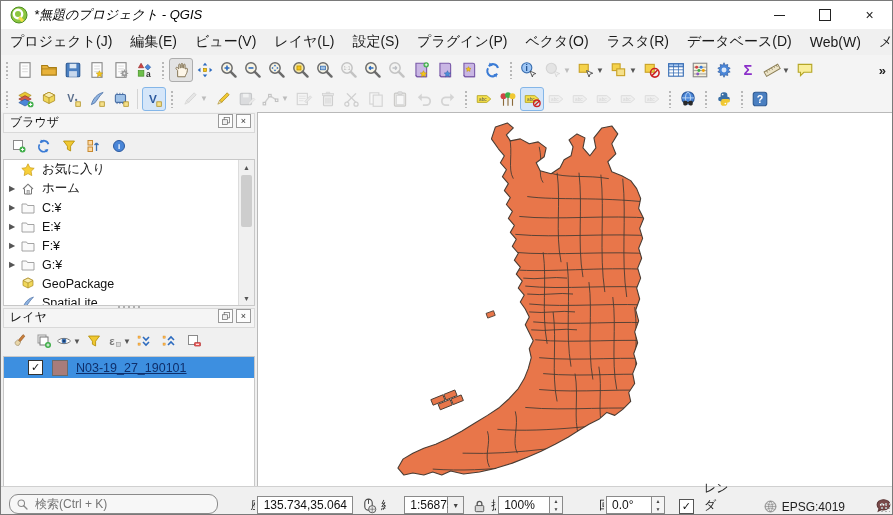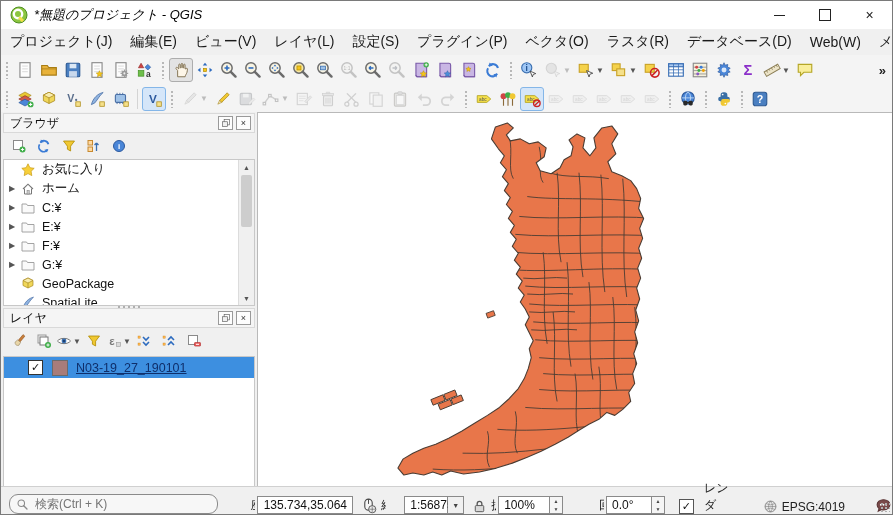--- a/index.html
+++ b/index.html
@@ -27,21 +27,21 @@
   .tbtn.pressed{background:#e3e3e3;border-color:#adadad;}
   .tbtn.checked{background:#d5e6f9;border-color:#84b6e8;}
   .tbtn.disabled{opacity:.35;filter:grayscale(85%);}
   .overflow{margin-left:auto;margin-right:6px;font-size:13px;font-weight:bold;color:#222;}
   
   #main{position:absolute;left:0;top:111px;width:100%;height:377px;background:#f0f0f0;}
   #left{position:absolute;left:0;top:0;width:256px;height:100%;}
   .panel{position:absolute;left:2px;right:2px;background:#f0f0f0;}
   #browser{top:1px;height:193px;}
   #layerspanel{top:196px;height:180px;}
-  .ptitle{height:20px;display:flex;align-items:center;font-size:12px;color:#111;padding-left:6px;border:1px solid #d9d9d9;background:#f5f5f5;box-sizing:border-box;}
+  .ptitle{height:20px;display:flex;font-size:12px;color:#111;padding-left:6px;border:1px solid #d9d9d9;background:#f5f5f5;box-sizing:border-box;}
   .pbtns{margin-left:auto;display:flex;gap:3px;padding-right:3px;}
   .pbtn{width:15px;height:14px;border:1px solid #9a9a9a;background:#fdfdfd;display:flex;align-items:center;justify-content:center;font-size:9px;color:#333;box-sizing:border-box;}
   .ptool{height:26px;display:flex;align-items:center;padding-left:4px;gap:2px;}
   .ptool .tbtn{width:23px;height:22px;}
   .pbody{position:absolute;left:0;right:0;bottom:0;background:#fff;border:1px solid #c8c8c8;overflow:hidden;}
   #browser .pbody{top:46px;}
   #layerspanel .pbody{top:48px;}
   .trow{height:19px;display:flex;align-items:center;font-size:12.5px;color:#111;white-space:nowrap;}
   .trow .arr{width:16px;text-align:center;font-size:8px;color:#555;flex:0 0 auto;}
   .trow .ticon{width:17px;height:16px;flex:0 0 auto;margin-right:5px;}

